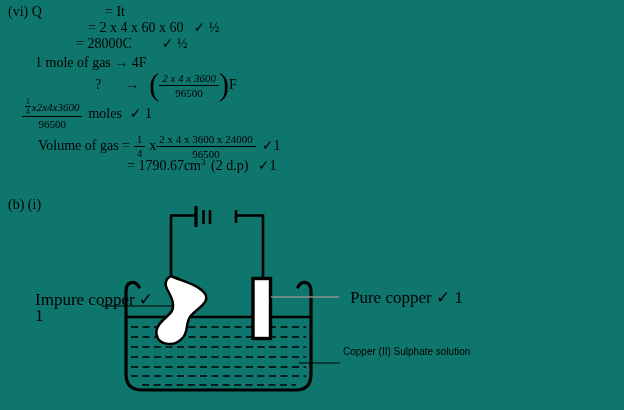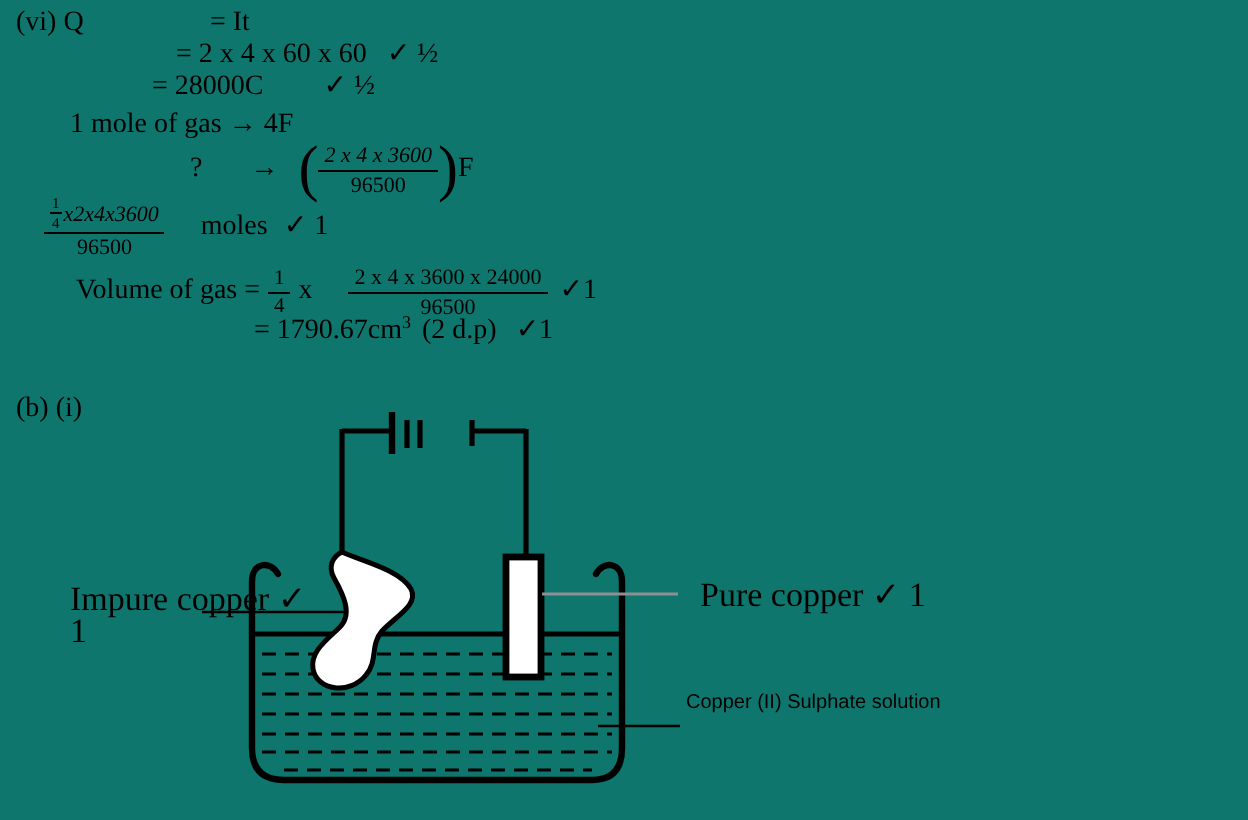--- a/index.html
+++ b/index.html
@@ -57,32 +57,32 @@
     </span>
     <span class="bigparen">)</span>
     <span>F</span>
   </div>
 
   <div class="mline flexrow" style="left:22px;top:98px;height:32px;">
     <span class="frac">
       <span class="fnum"><span class="tinyfrac"><span class="fnum">1</span><span class="fden">4</span></span><span class="ital">x2x4x3600</span></span>
       <span class="fden">96500</span>
     </span>
-    <span style="margin-left:18px;">moles</span>
+    <span style="margin-left:6px;">moles</span>
     <span class="mark" style="margin-left:8px;">✓ 1</span>
   </div>
 
   <div class="mline flexrow" style="left:38px;top:130px;height:32px;">
     <span>Volume of gas =</span>
     <span class="qfrac">
       <span class="fnum">1</span>
       <span class="fden">4</span>
     </span>
     <span>x</span>
-    <span class="frac" style="margin-left:18px;">
+    <span class="frac" style="margin-left:0;">
       <span class="fnum">2 x 4 x 3600 x 24000</span>
       <span class="fden">96500</span>
     </span>
     <span class="mark" style="margin-left:6px;">✓1</span>
   </div>
 
   <div class="mline" style="left:127px;top:158px;">
     <span>= 1790.67cm</span><span class="sup3">3</span>
     <span style="margin-left:2px;">(2 d.p)</span>
     <span style="margin-left:6px;">✓1</span>

